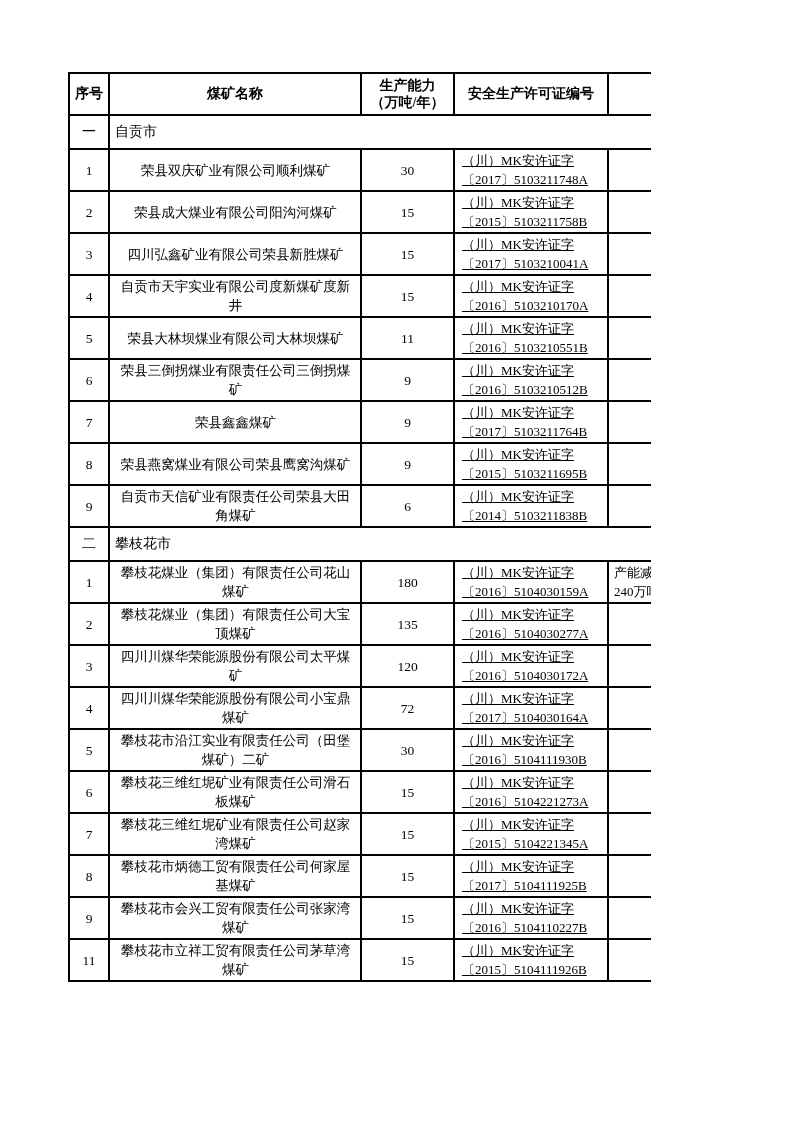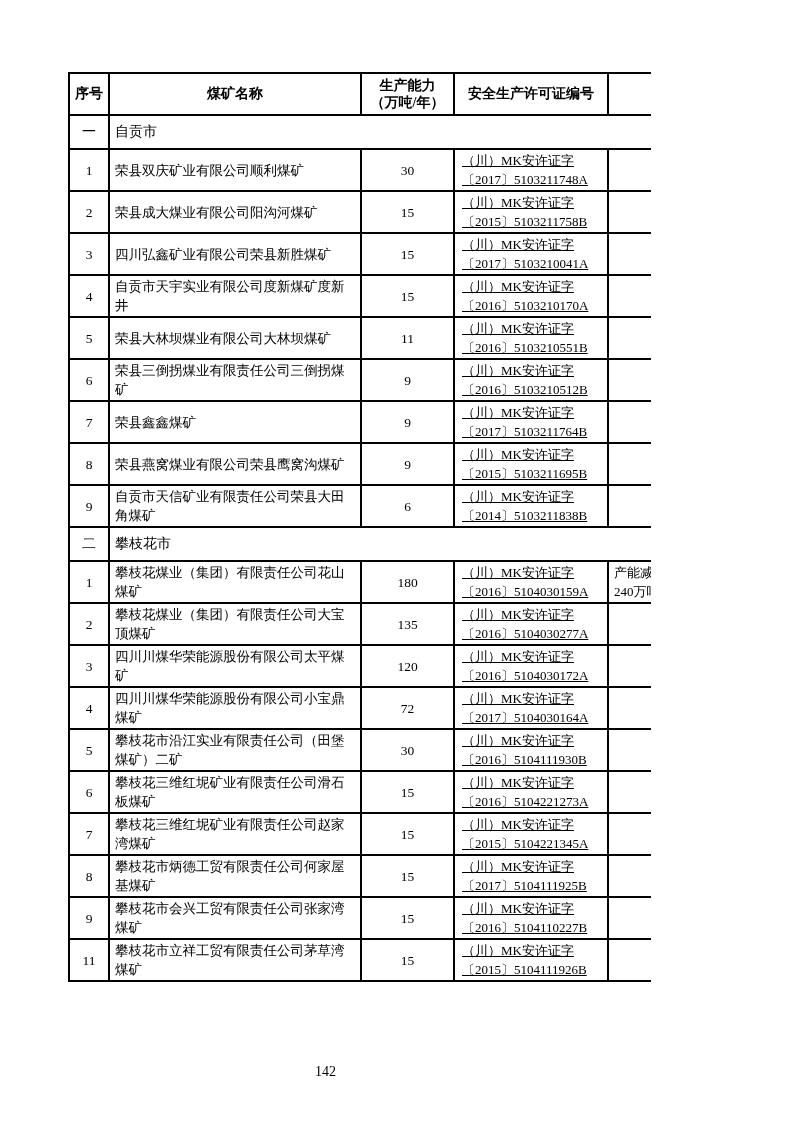--- a/index.html
+++ b/index.html
@@ -65,21 +65,21 @@
   tr.data-row td {
     height: 38px;
     font-size: 13.5px;
     line-height: 19px;
     padding: 1px 2px;
   }
   tr.data-row td.c-no {
     text-align: center;
   }
   tr.data-row td.c-name {
-    text-align: left;
+    text-align: center;
     padding-left: 5px;
     padding-right: 4px;
     border-radius: 9px;
   }
   tr.data-row td.c-capacity {
     text-align: center;
     font-size: 13.5px;
   }
   tr.data-row td.c-license {
     text-align: left;
@@ -287,14 +287,13 @@
   <tr class="data-row">
     <td class="c-no">11</td>
     <td class="c-name">攀枝花市立祥工贸有限责任公司茅草湾煤矿</td>
     <td class="c-capacity">15</td>
     <td class="c-license">（川）MK安许证字〔2015〕5104111926B</td>
     <td class="c-remark"></td>
   </tr>
 </tbody>
   </table>
 
-  <div class="page-number">142</div>
 </div>
 
 </body></html>

